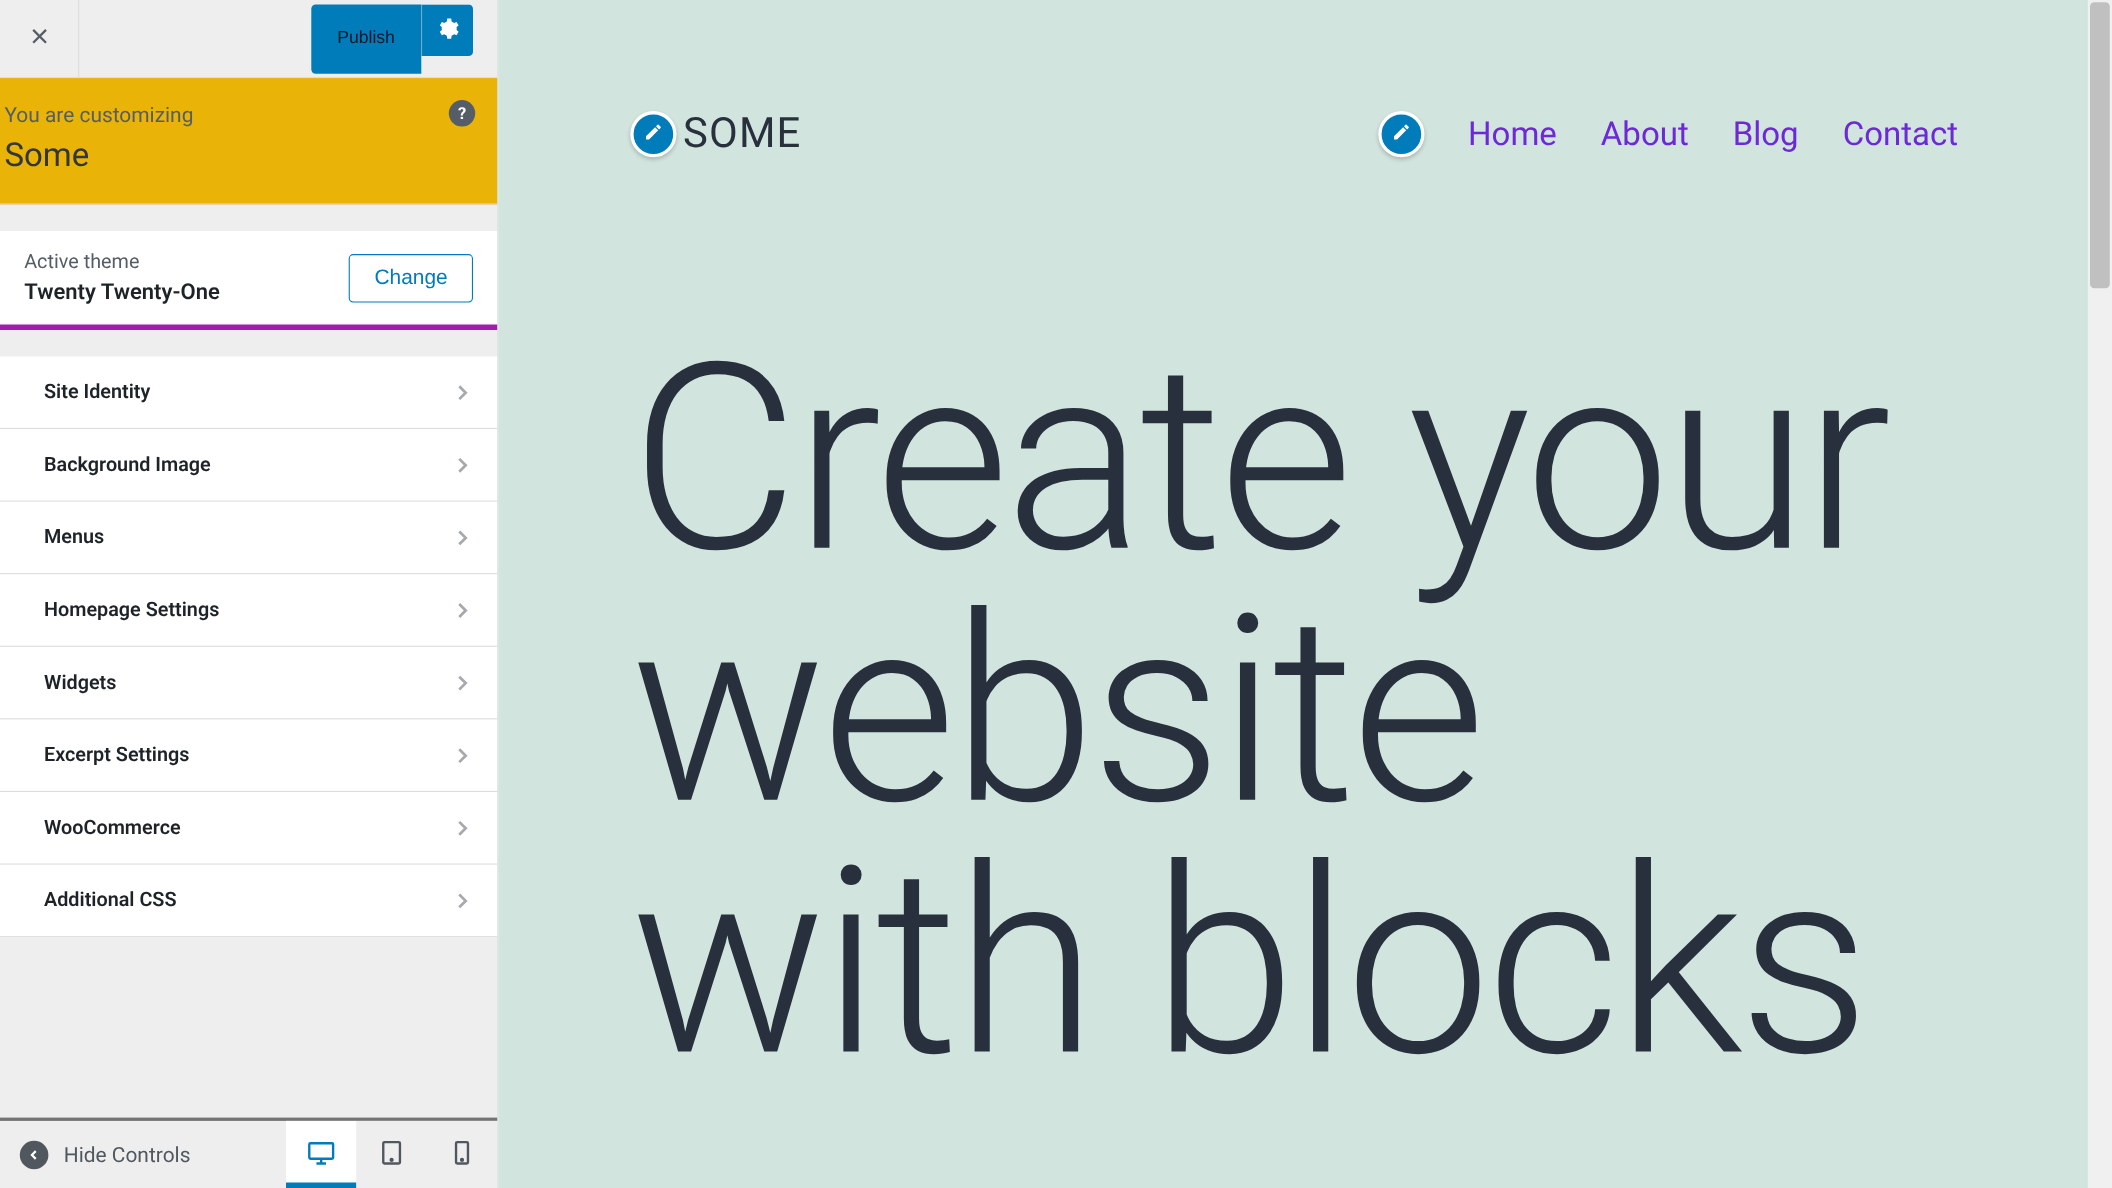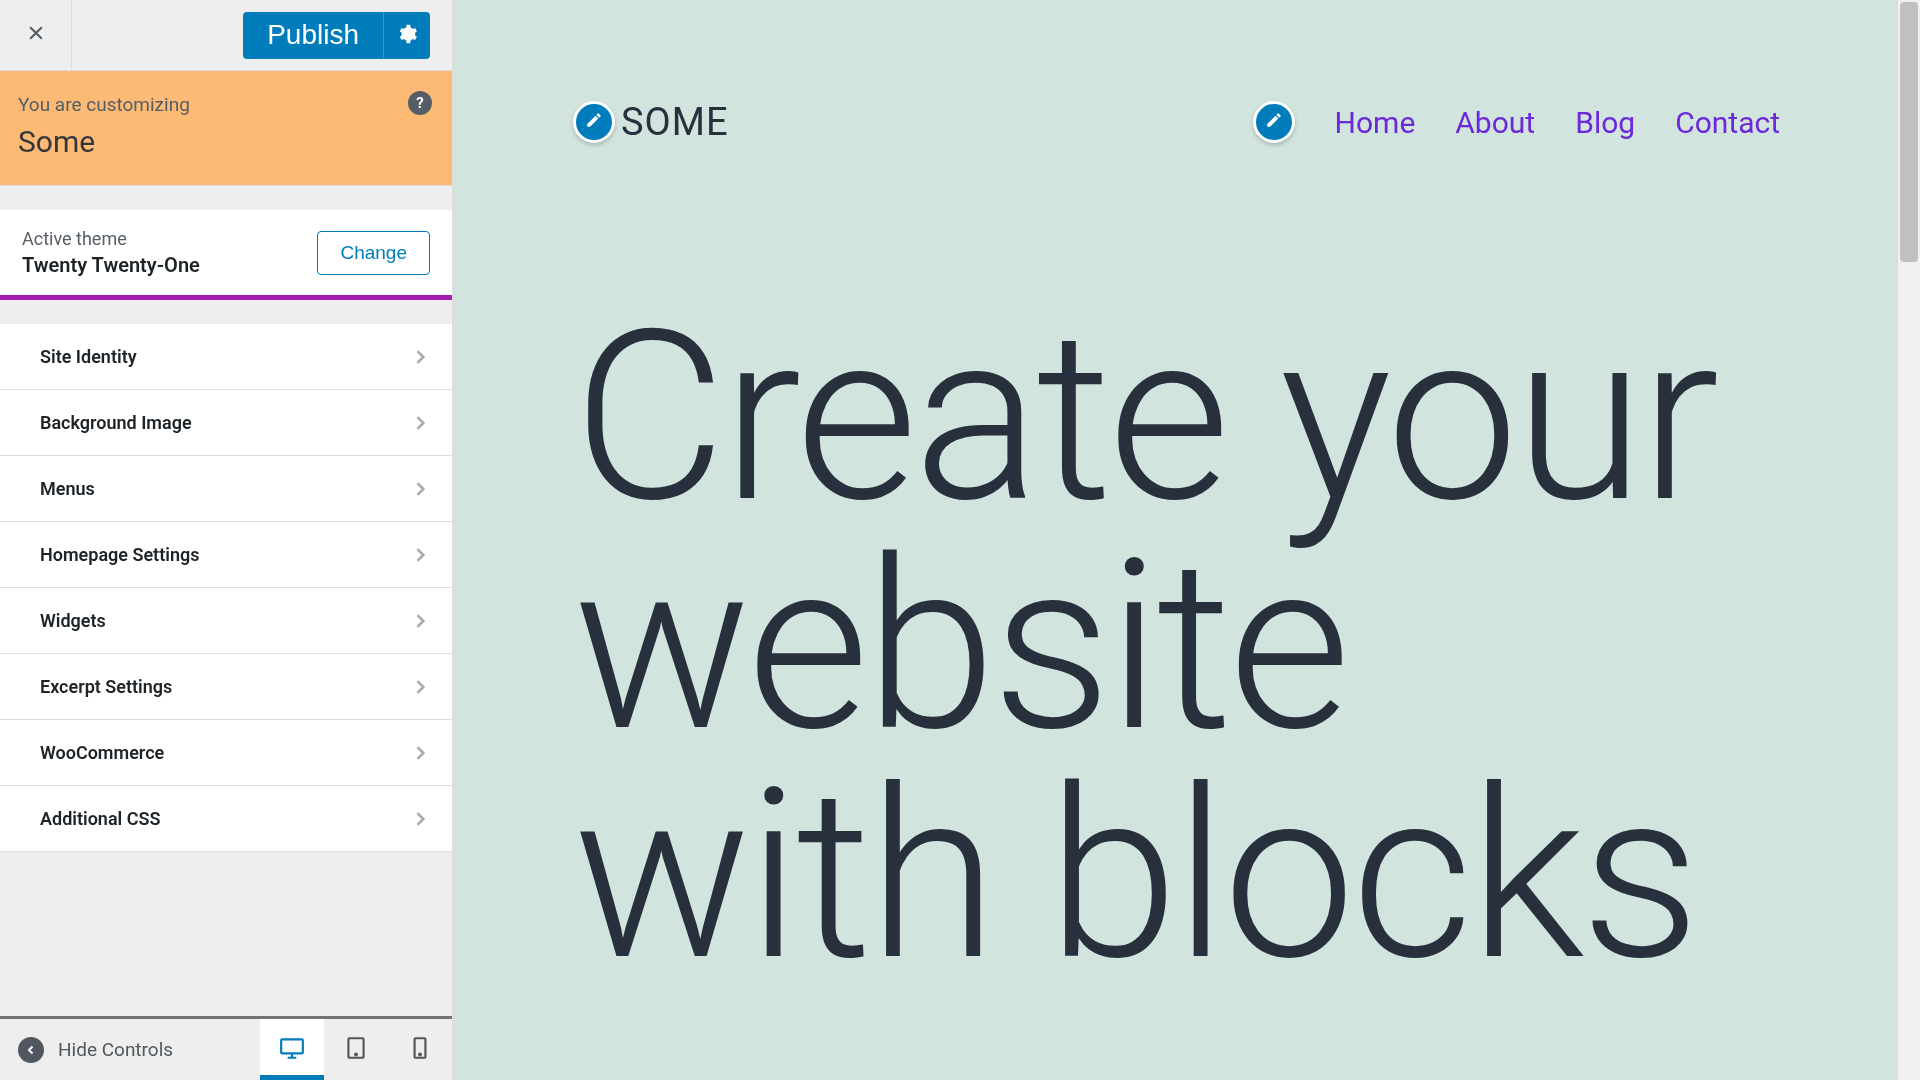--- a/index.html
+++ b/index.html
@@ -8,25 +8,25 @@
   .app { display: flex; width: 1920px; height: 1080px; }
   
   
   .sidebar { width: 453px; height: 100%; background: #eeeeee; display: flex; flex-direction: column; border-right: 1px solid #ddd; }
   
   .top-bar { height: 71px; display: flex; align-items: center; border-bottom: 1px solid #ddd; background: #eeeeee; }
   .close-area { width: 72px; height: 71px; display: flex; align-items: center; justify-content: center; border-right: 1px solid #ddd; cursor: pointer; }
   .close-area svg { width: 20px; height: 20px; }
   .top-bar-spacer { flex: 1; }
   .publish-group { display: flex; margin-right: 22px; }
-  .publish-btn { background: #007cba; color: #ffffff; border: none; height: 47px; padding: 0 24px; font-size: 28px; cursor: pointer; border-radius: 4px 0 0 4px; }
+  .publish-btn { background: #007cba; color: #0f172a; border: none; height: 63px; padding: 0 24px; font-size: 16px; cursor: pointer; border-radius: 4px 0 0 4px; }
   .settings-btn { background: #007cba; color: #fff; border: none; border-left: 1px solid rgba(255,255,255,0.2); height: 47px; width: 47px; display: flex; align-items: center; justify-content: center; cursor: pointer; border-radius: 0 4px 4px 0; }
   .settings-btn svg { width: 22px; height: 22px; }
   
-  .customizing-header { background: #fdba74; padding: 22px 22px 26px 18px; position: relative; border-bottom: 1px solid #ddd; }
+  .customizing-header { background: #eab308; padding: 22px 22px 26px 4px; position: relative; border-bottom: 1px solid #ddd; }
   .customizing-label { font-size: 19px; color: #555d66; }
   .site-name { font-size: 30px; color: #32373c; margin-top: 8px; font-weight: 400; }
   .help-btn { position: absolute; right: 20px; top: 20px; width: 24px; height: 24px; border-radius: 50%; background: #555d66; color: #fff; display: flex; align-items: center; justify-content: center; font-size: 15px; font-weight: bold; cursor: pointer; }
   
   .gap-bar { height: 24px; background: #eeeeee; }
   
   .theme-row { background: #fff; padding: 18px 22px; display: flex; align-items: center; justify-content: space-between; border-bottom: 5px solid #a21caf; }
   .theme-text .active-label { font-size: 18px; color: #555d66; }
   .theme-text .theme-name { font-size: 20px; color: #1d2327; font-weight: 600; margin-top: 4px; }
   .change-btn { border: 1px solid #007cba; color: #007cba; background: #fff; font-size: 19px; padding: 10px 22px; border-radius: 4px; cursor: pointer; }

